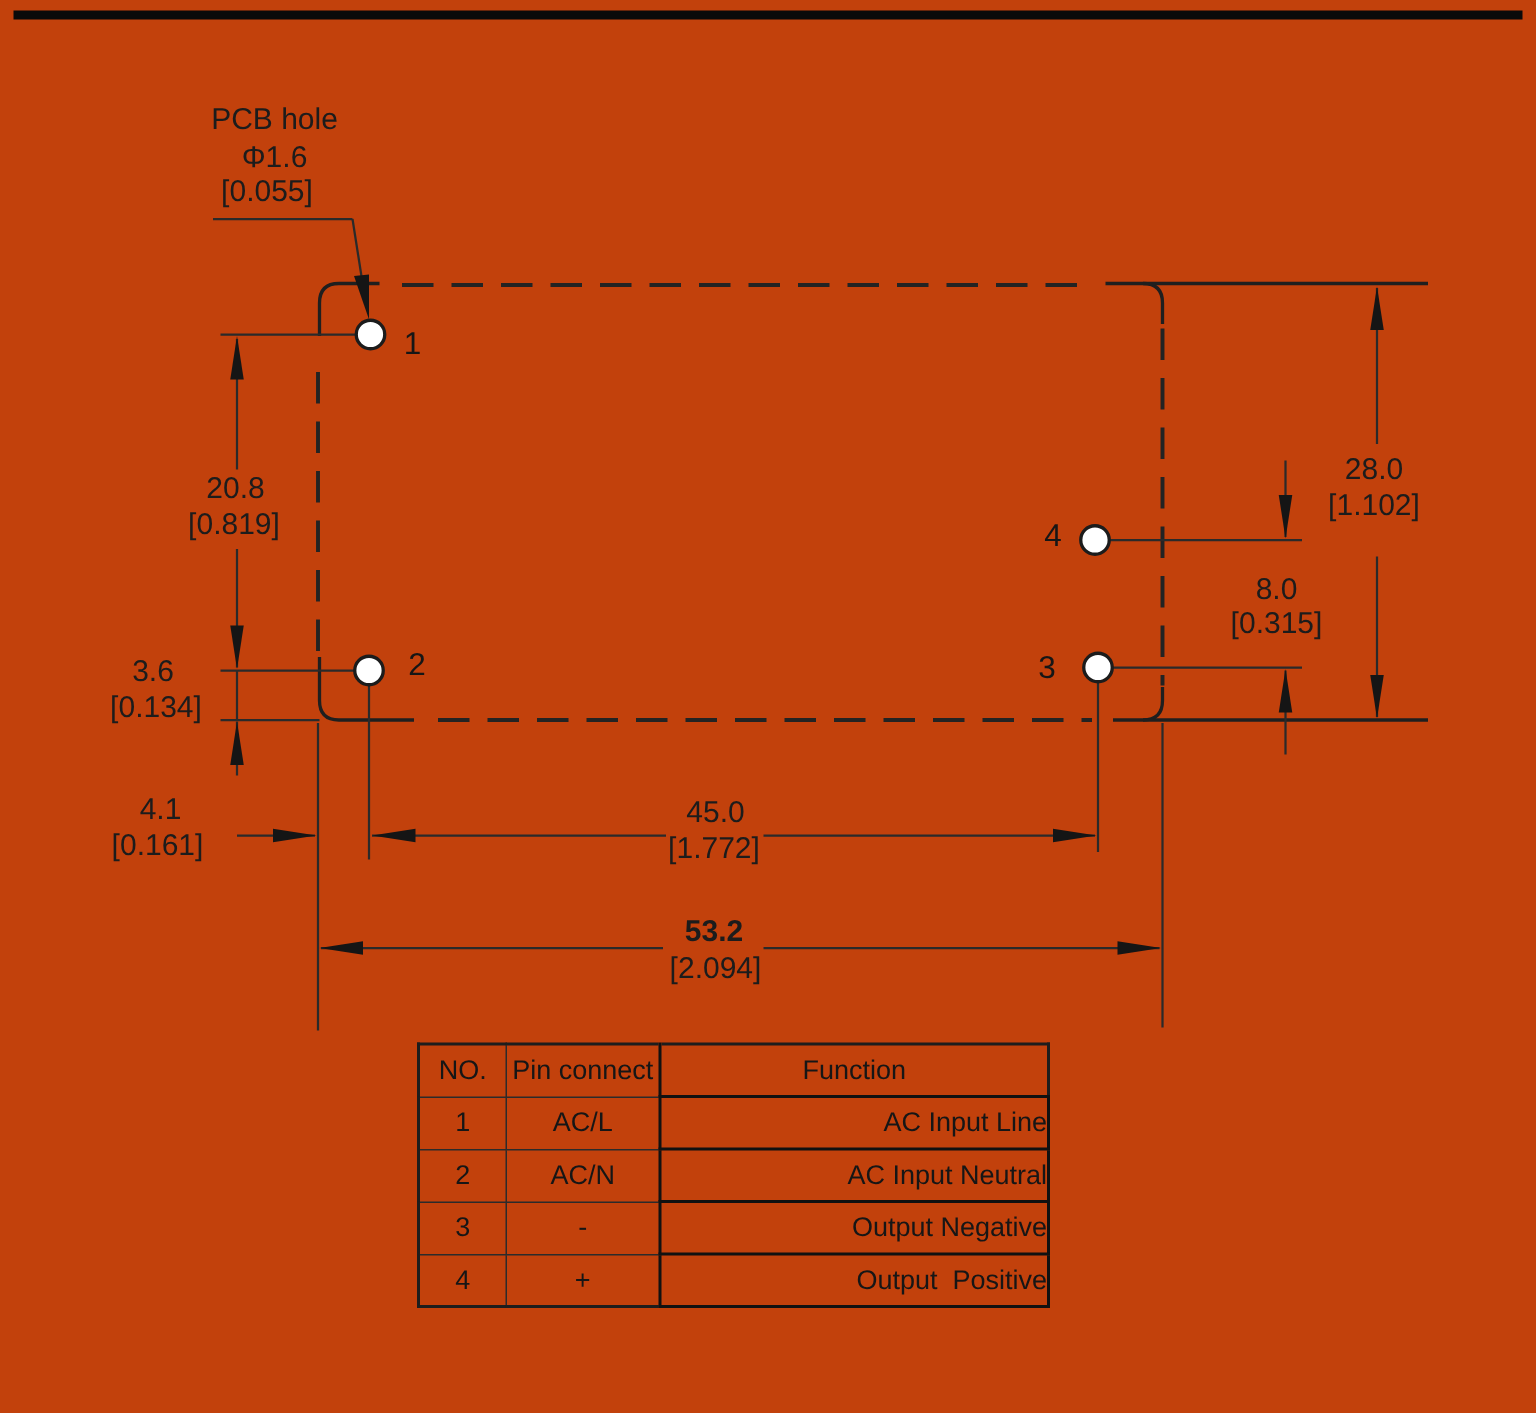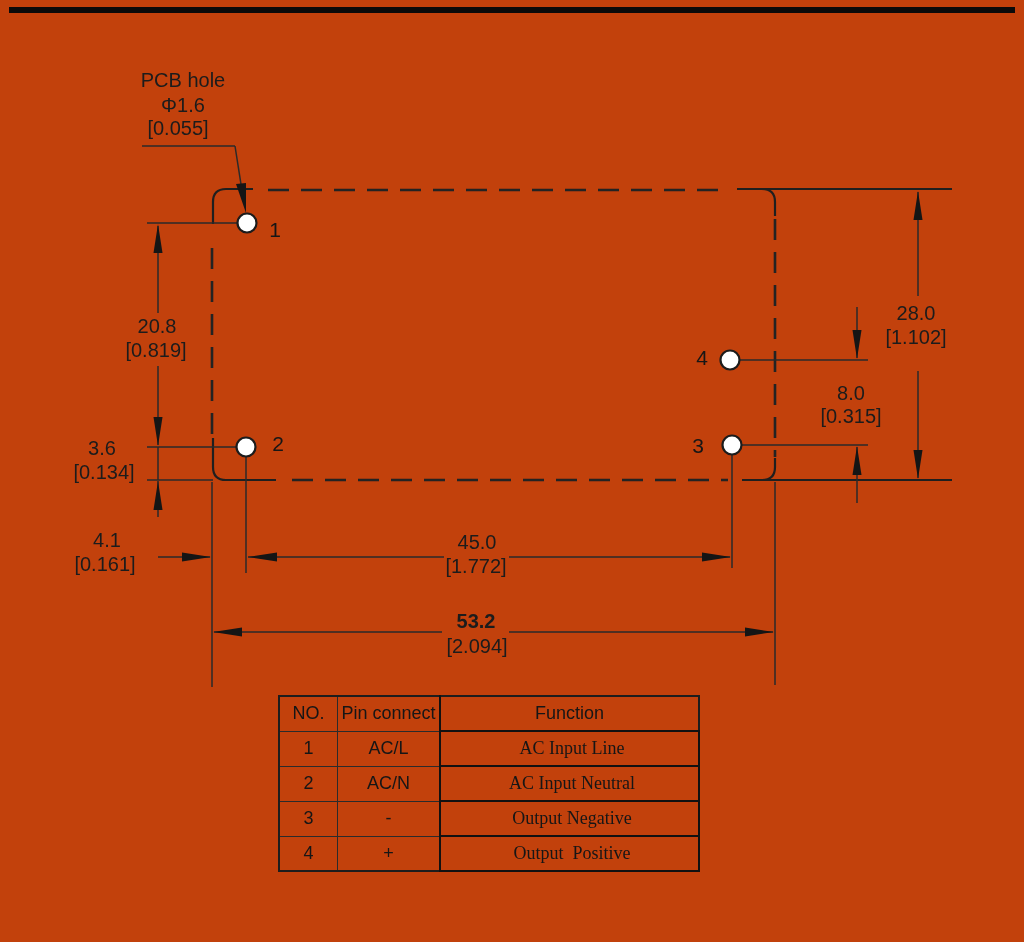--- a/index.html
+++ b/index.html
@@ -15,21 +15,21 @@
   .note{font-size:20px;}
   
   #pintable-wrap{position:absolute;left:278px;top:695px;}
   table{border-collapse:collapse;table-layout:fixed;}
   td,th{font-weight:400;font-size:18px;color:#161616;padding:0;height:33px;
         border:1.4px solid #2b2b2b;text-align:center;vertical-align:middle;}
   table{border:2px solid #1d1d1d;}
   .col-no{width:57px;}
   .col-pin{width:101px;}
   .col-fn{width:257px;}
-  td.fn{border:2.6px solid #111;text-align:center;padding-left:5px;white-space:pre-wrap;font-family:Liberation Serif, serif;}
+  td.fn{border:2.6px solid #111;text-align:right;padding-left:5px;white-space:pre-wrap;}
   th.fn{border-left:2.6px solid #111;border-bottom:2.2px solid #111;}
 </style>
 </head>
 <body>
 
 <div id="stage">
 
   <div id="topbar"></div>
 
   <svg width="1024" height="942" viewBox="0 0 1024 942">

